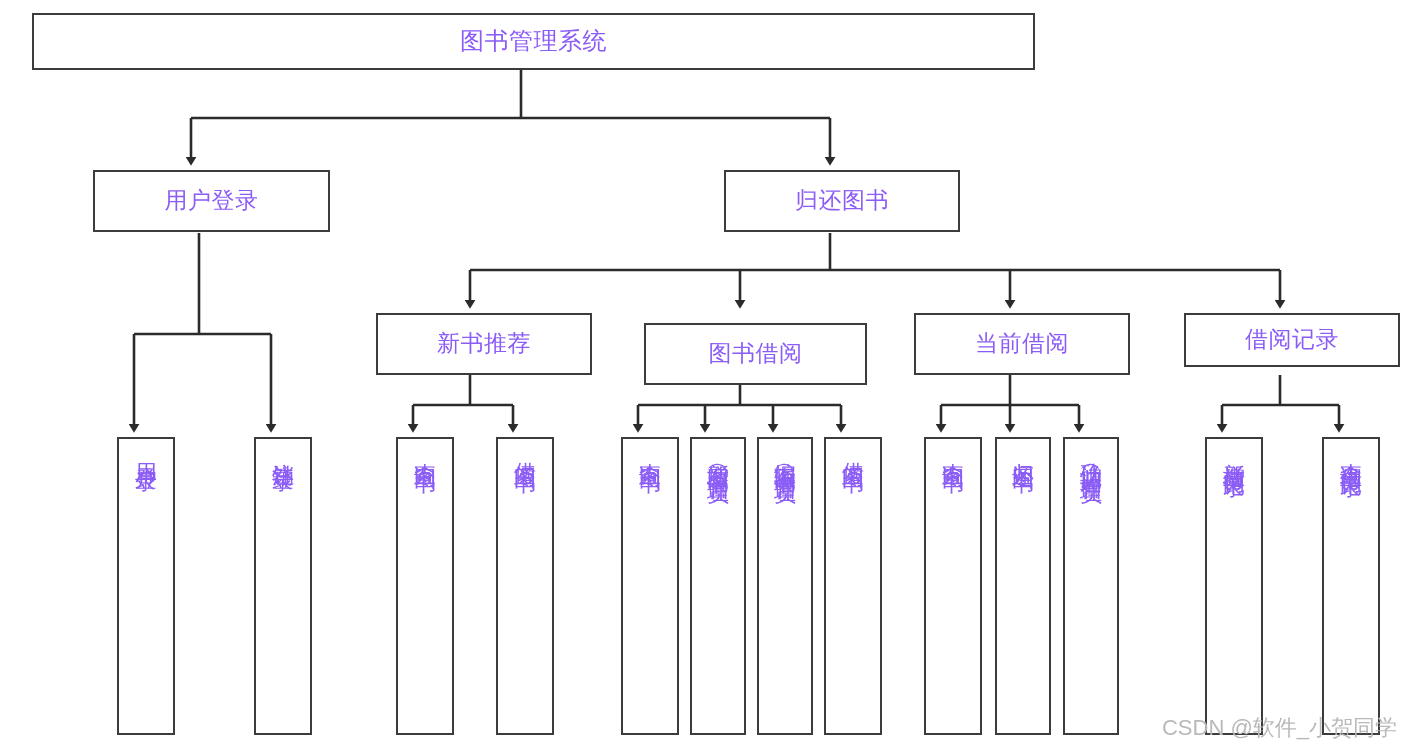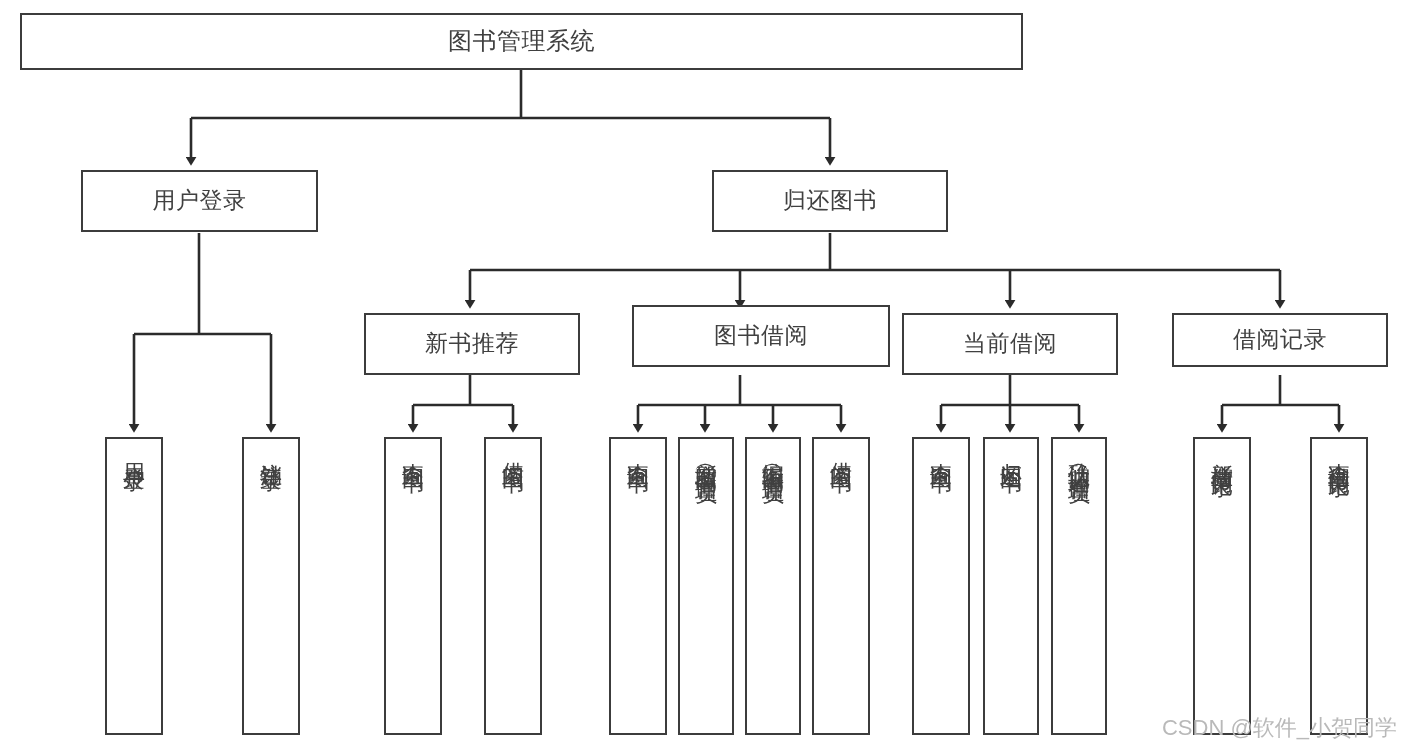--- a/index.html
+++ b/index.html
@@ -27,22 +27,23 @@
     pointer-events: none;
   }
   .node {
     position: absolute;
     box-sizing: border-box;
     background: #ffffff;
     border: 2.6px solid #3c3c3c;
     display: flex;
     align-items: center;
     justify-content: center;
-    color: #404040;
+    color: #8b5cf6;
     z-index: 2;
+    margin-left: 12px;
   }
   .node .label {
     display: block;
     text-align: center;
     letter-spacing: 0.5px;
     white-space: nowrap;
   }
   .node.horizontal .label {
     font-size: 23px;
     line-height: 1.1;
@@ -139,21 +140,21 @@
   <div class="node horizontal" style="left:81px; top:170px; width:237px; height:62px;">
     <span class="label">用户登录</span>
   </div>
   <div class="node horizontal" style="left:712px; top:170px; width:236px; height:62px;">
     <span class="label">归还图书</span>
   </div>
 
   <div class="node horizontal" style="left:364px; top:313px; width:216px; height:62px;">
     <span class="label">新书推荐</span>
   </div>
-  <div class="node horizontal" style="left:632px; top:305px; width:258px; height:62px;">
+  <div class="node horizontal" style="left:632px; top:323px; width:223px; height:62px;">
     <span class="label">图书借阅</span>
   </div>
   <div class="node horizontal" style="left:902px; top:313px; width:216px; height:62px;">
     <span class="label">当前借阅</span>
   </div>
   <div class="node horizontal" style="left:1172px; top:313px; width:216px; height:54px;">
     <span class="label">借阅记录</span>
   </div>
 
   <div class="node vertical" style="left:105px; top:437px; width:58px; height:298px;">

